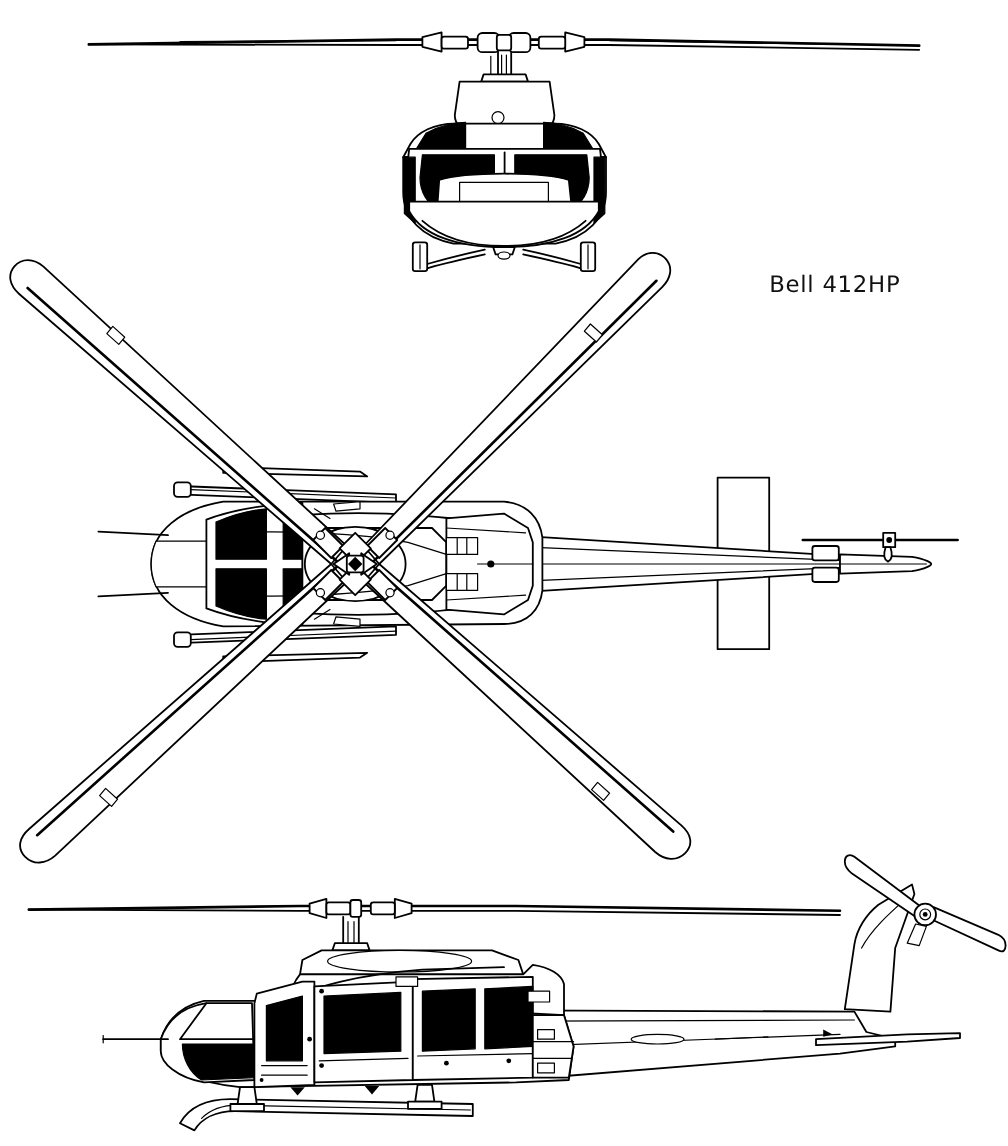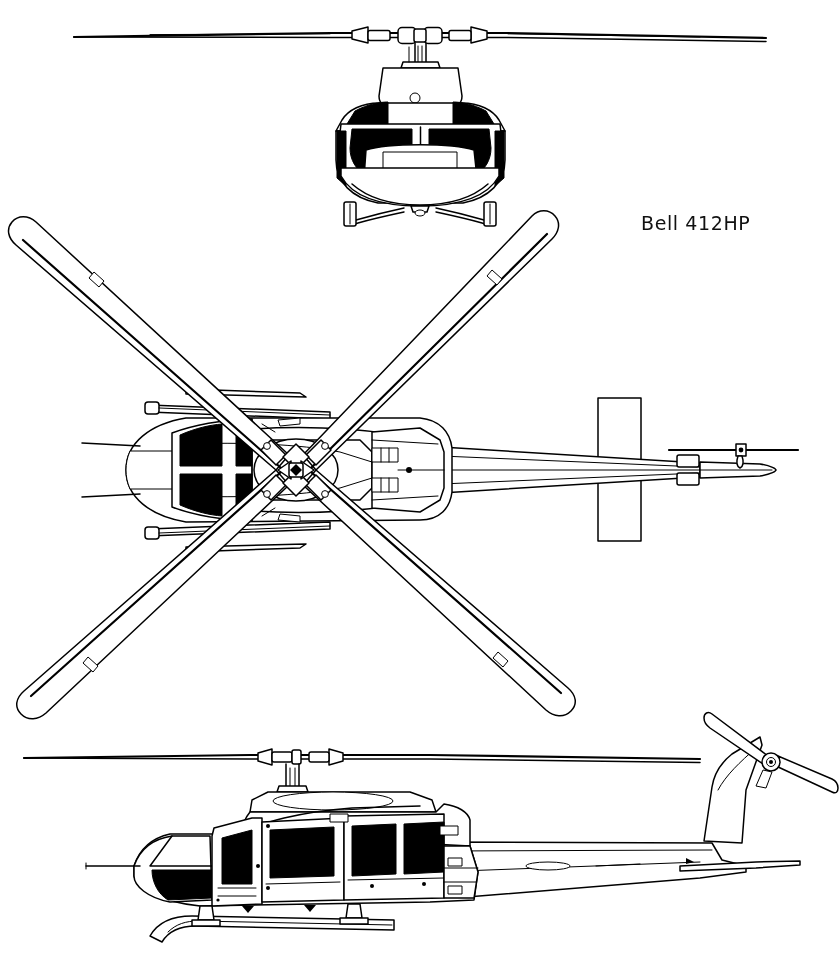--- a/index.html
+++ b/index.html
@@ -364,16 +364,16 @@
         <path class="sf" d="M192,920 L220,920 L220,926 L192,926 Z"></path>
         <path class="sf" d="M348,904 L360,904 L362,918 L346,918 Z"></path>
         <path class="sf" d="M340,918 L368,918 L368,924 L340,924 Z"></path>
         <path d="M242,906 L254,906 L248,913 Z" fill="#000"></path>
         <path d="M304,905 L316,905 L310,912 Z" fill="#000"></path>
       </g>
     </g>
   </svg>
 
   <div class="caption-layer">
-    <div id="model-caption" style="left: 641px; top: 212px; font-size: 19px;">Bell 412HP</div>
+    <div id="model-caption" style="left: 641px; top: 226px; font-size: 19px;">Bell 412HP</div>
   </div>
 
 </div>
 
 </body></html>

